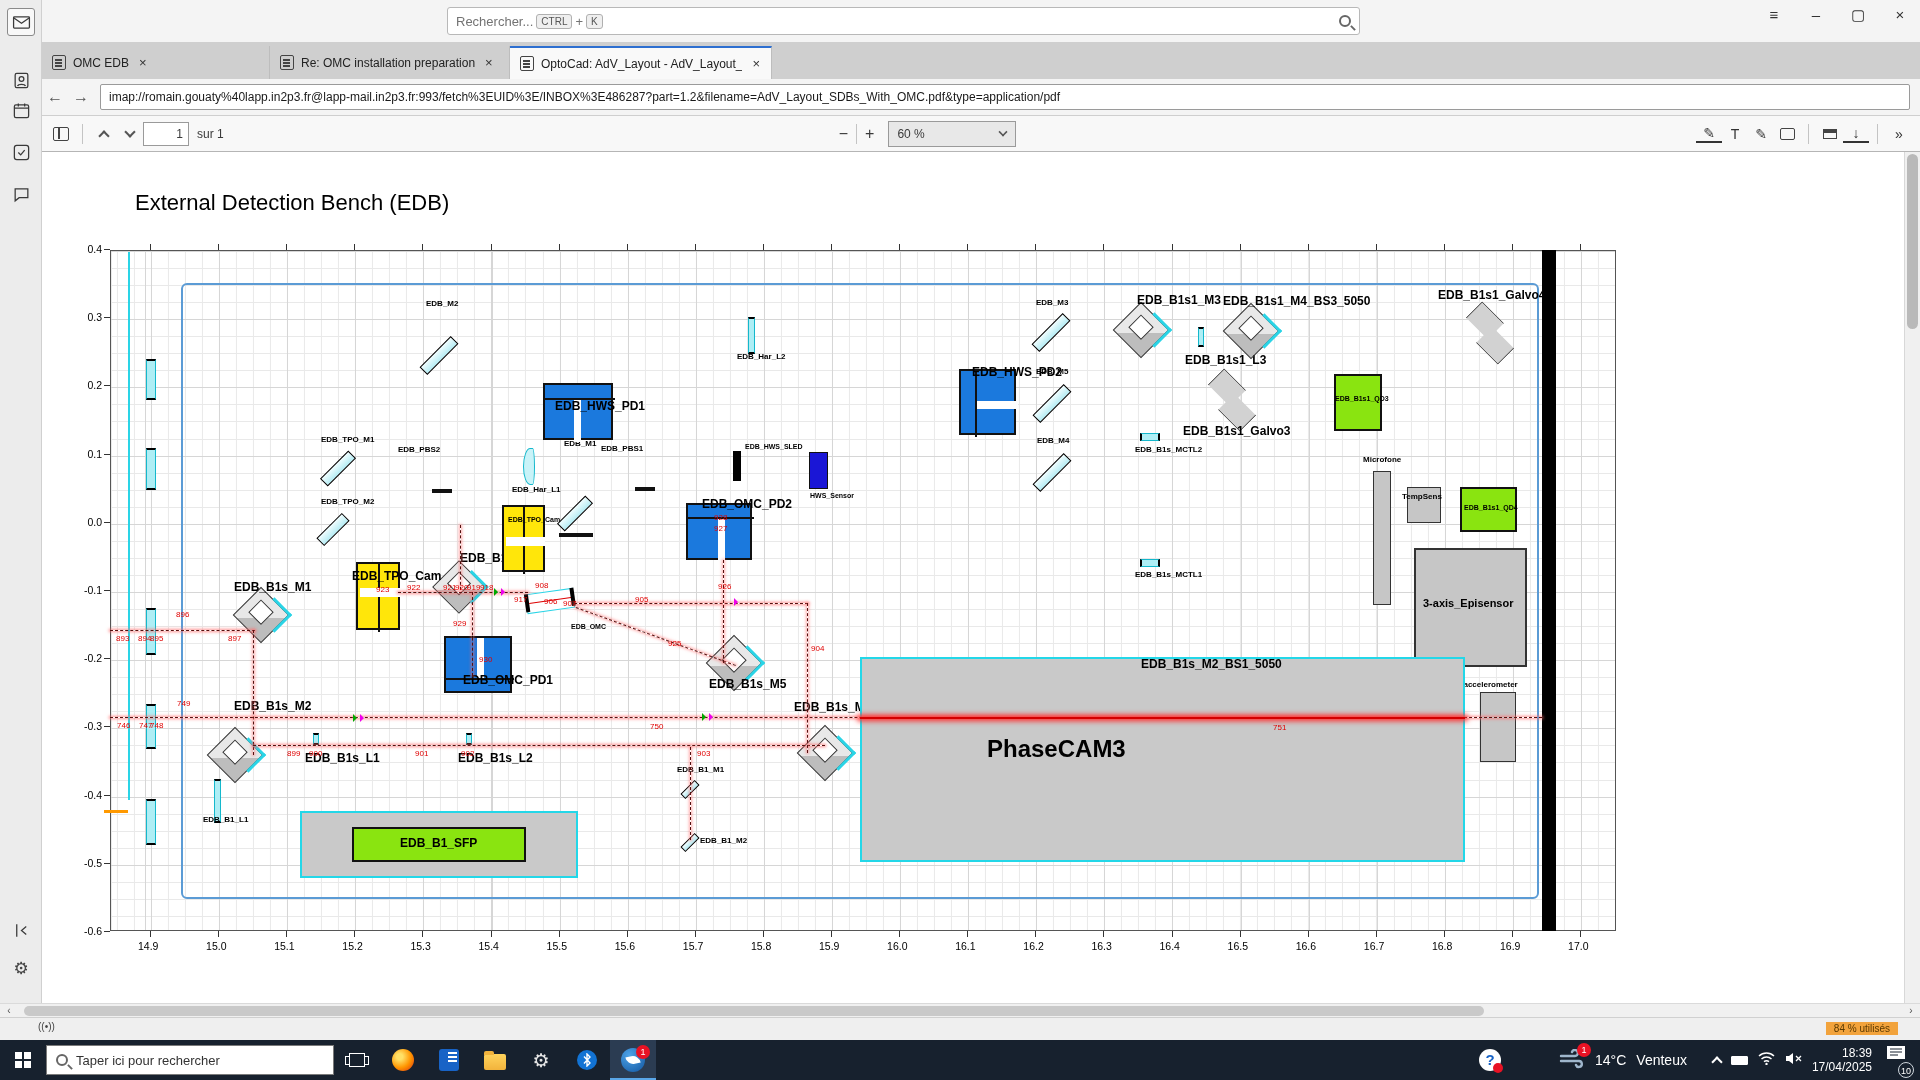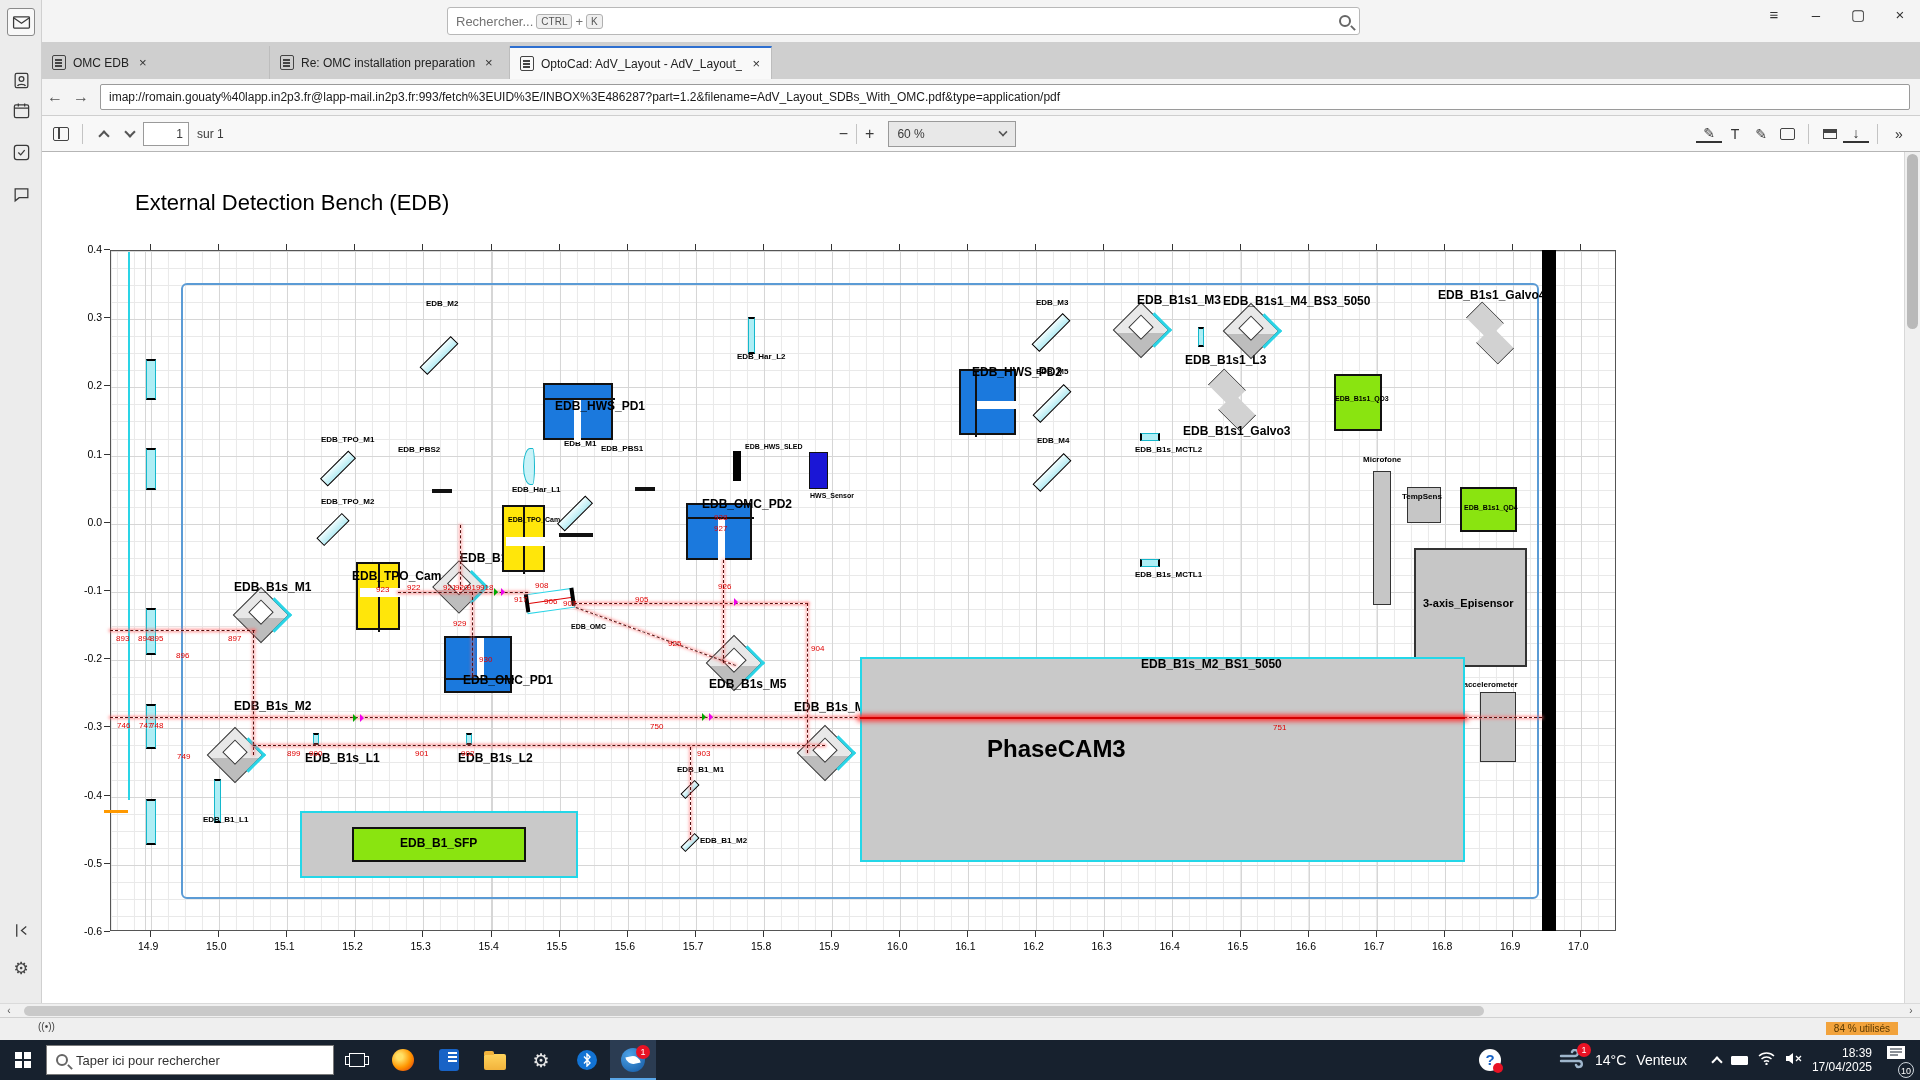--- a/index.html
+++ b/index.html
@@ -378,26 +378,26 @@
       <div class="abs beamh" style="left: 532px; top: 451px; width: 234px;"></div>
       <div class="abs beamd" style="left: 534px; top: 455px; width: 170.188px; transform: rotate(19.9256deg);"></div>
       <div class="abs beamv" style="left: 681px; top: 408px; height: 103px;"></div>
       <div class="abs beamv" style="left: 765px; top: 451px; height: 150px;"></div>
       <div class="abs beamv" style="left: 430px; top: 440px; height: 84px;"></div>
       <div class="abs beamv" style="left: 418px; top: 373px; height: 65px;"></div>
       <div class="abs beamv" style="left: 648px; top: 595px; height: 93px;"></div>
       <div class="abs blabel" style="left: 74px; top: 482px;">893</div>
       <div class="abs blabel" style="left: 96px; top: 482px;">894</div>
       <div class="abs blabel" style="left: 108px; top: 482px;">895</div>
-      <div class="abs blabel" style="left: 134px; top: 499px;">896</div>
+      <div class="abs blabel" style="left: 134px; top: 458px;">896</div>
       <div class="abs blabel" style="left: 186px; top: 482px;">897</div>
       <div class="abs blabel" style="left: 75px; top: 569px;">746</div>
       <div class="abs blabel" style="left: 97px; top: 569px;">747</div>
       <div class="abs blabel" style="left: 108px; top: 569px;">748</div>
-      <div class="abs blabel" style="left: 135px; top: 600px; text-align: center;">749</div>
+      <div class="abs blabel" style="left: 135px; top: 547px; text-align: center;">749</div>
       <div class="abs blabel" style="left: 608px; top: 570px;">750</div>
       <div class="abs blabel" style="left: 1231px; top: 571px;">751</div>
       <div class="abs blabel" style="left: 245px; top: 597px;">899</div>
       <div class="abs blabel" style="left: 267px; top: 597px;">900</div>
       <div class="abs blabel" style="left: 373px; top: 597px;">901</div>
       <div class="abs blabel" style="left: 419px; top: 597px;">902</div>
       <div class="abs blabel" style="left: 655px; top: 597px;">903</div>
       <div class="abs blabel" style="left: 334px; top: 433px;">923</div>
       <div class="abs blabel" style="left: 365px; top: 431px;">922</div>
       <div class="abs blabel" style="left: 401px; top: 431px;">921</div>

